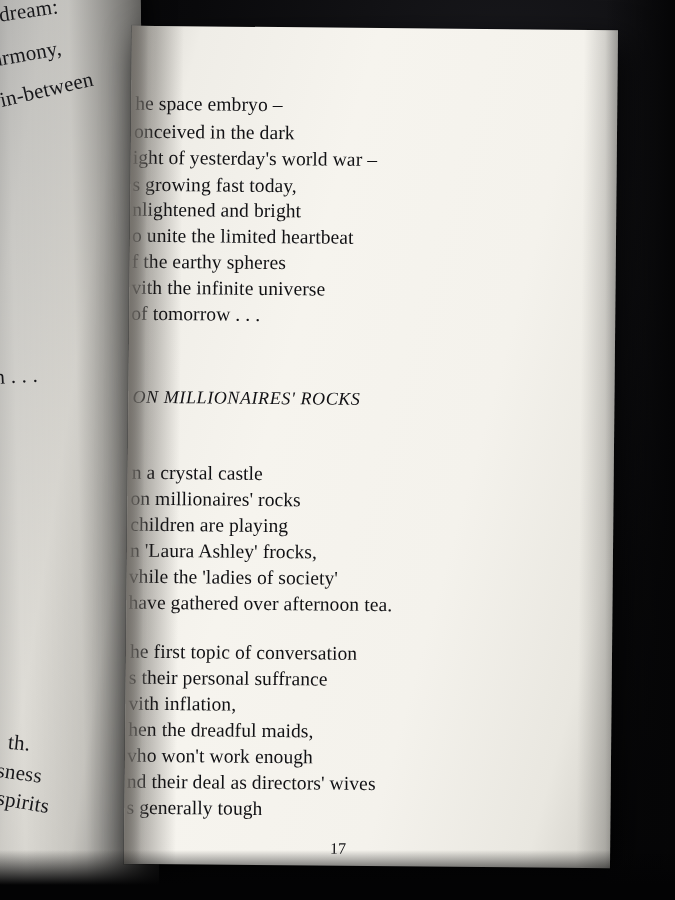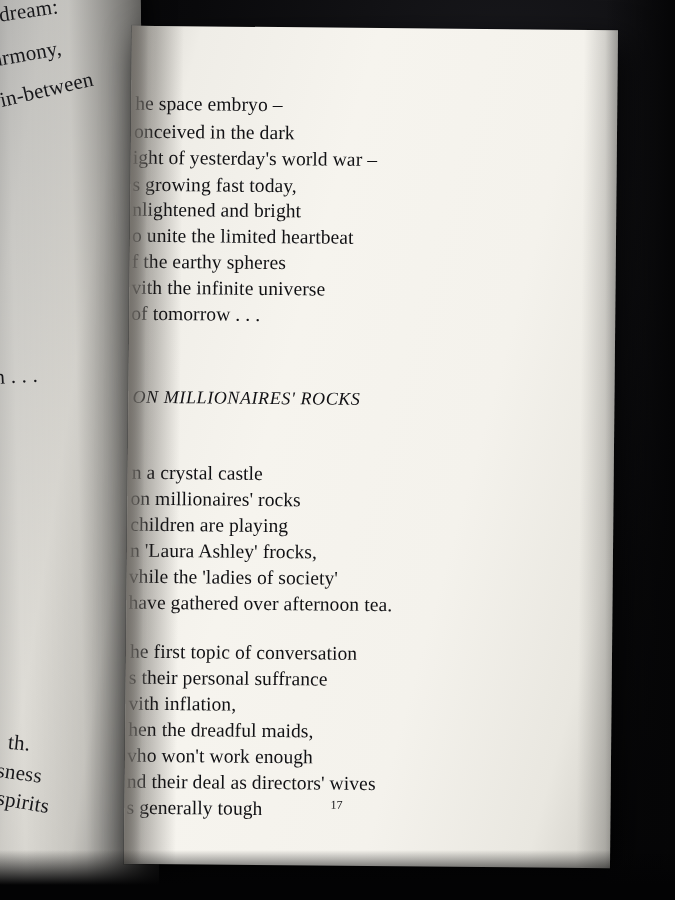--- a/index.html
+++ b/index.html
@@ -100,23 +100,23 @@
     line-height: 1;
     letter-spacing: 0.1px;
   }
   .poem-title {
     font-style: italic;
     font-size: 18px;
     letter-spacing: 0.6px;
   }
   .folio {
     position: absolute;
-    font-size: 12px;
+    font-size: 16px;
     left: 206px;
-    top: 770px;
+    top: 812px;
   }
 
   
   .gutter-mask {
     position: absolute;
     left: 0;
     top: 0;
     width: 24px;
     height: 100%;
     background: linear-gradient(90deg, rgba(120,116,110,0.85) 0%, rgba(190,187,180,0.25) 70%, rgba(255,255,255,0) 100%);

